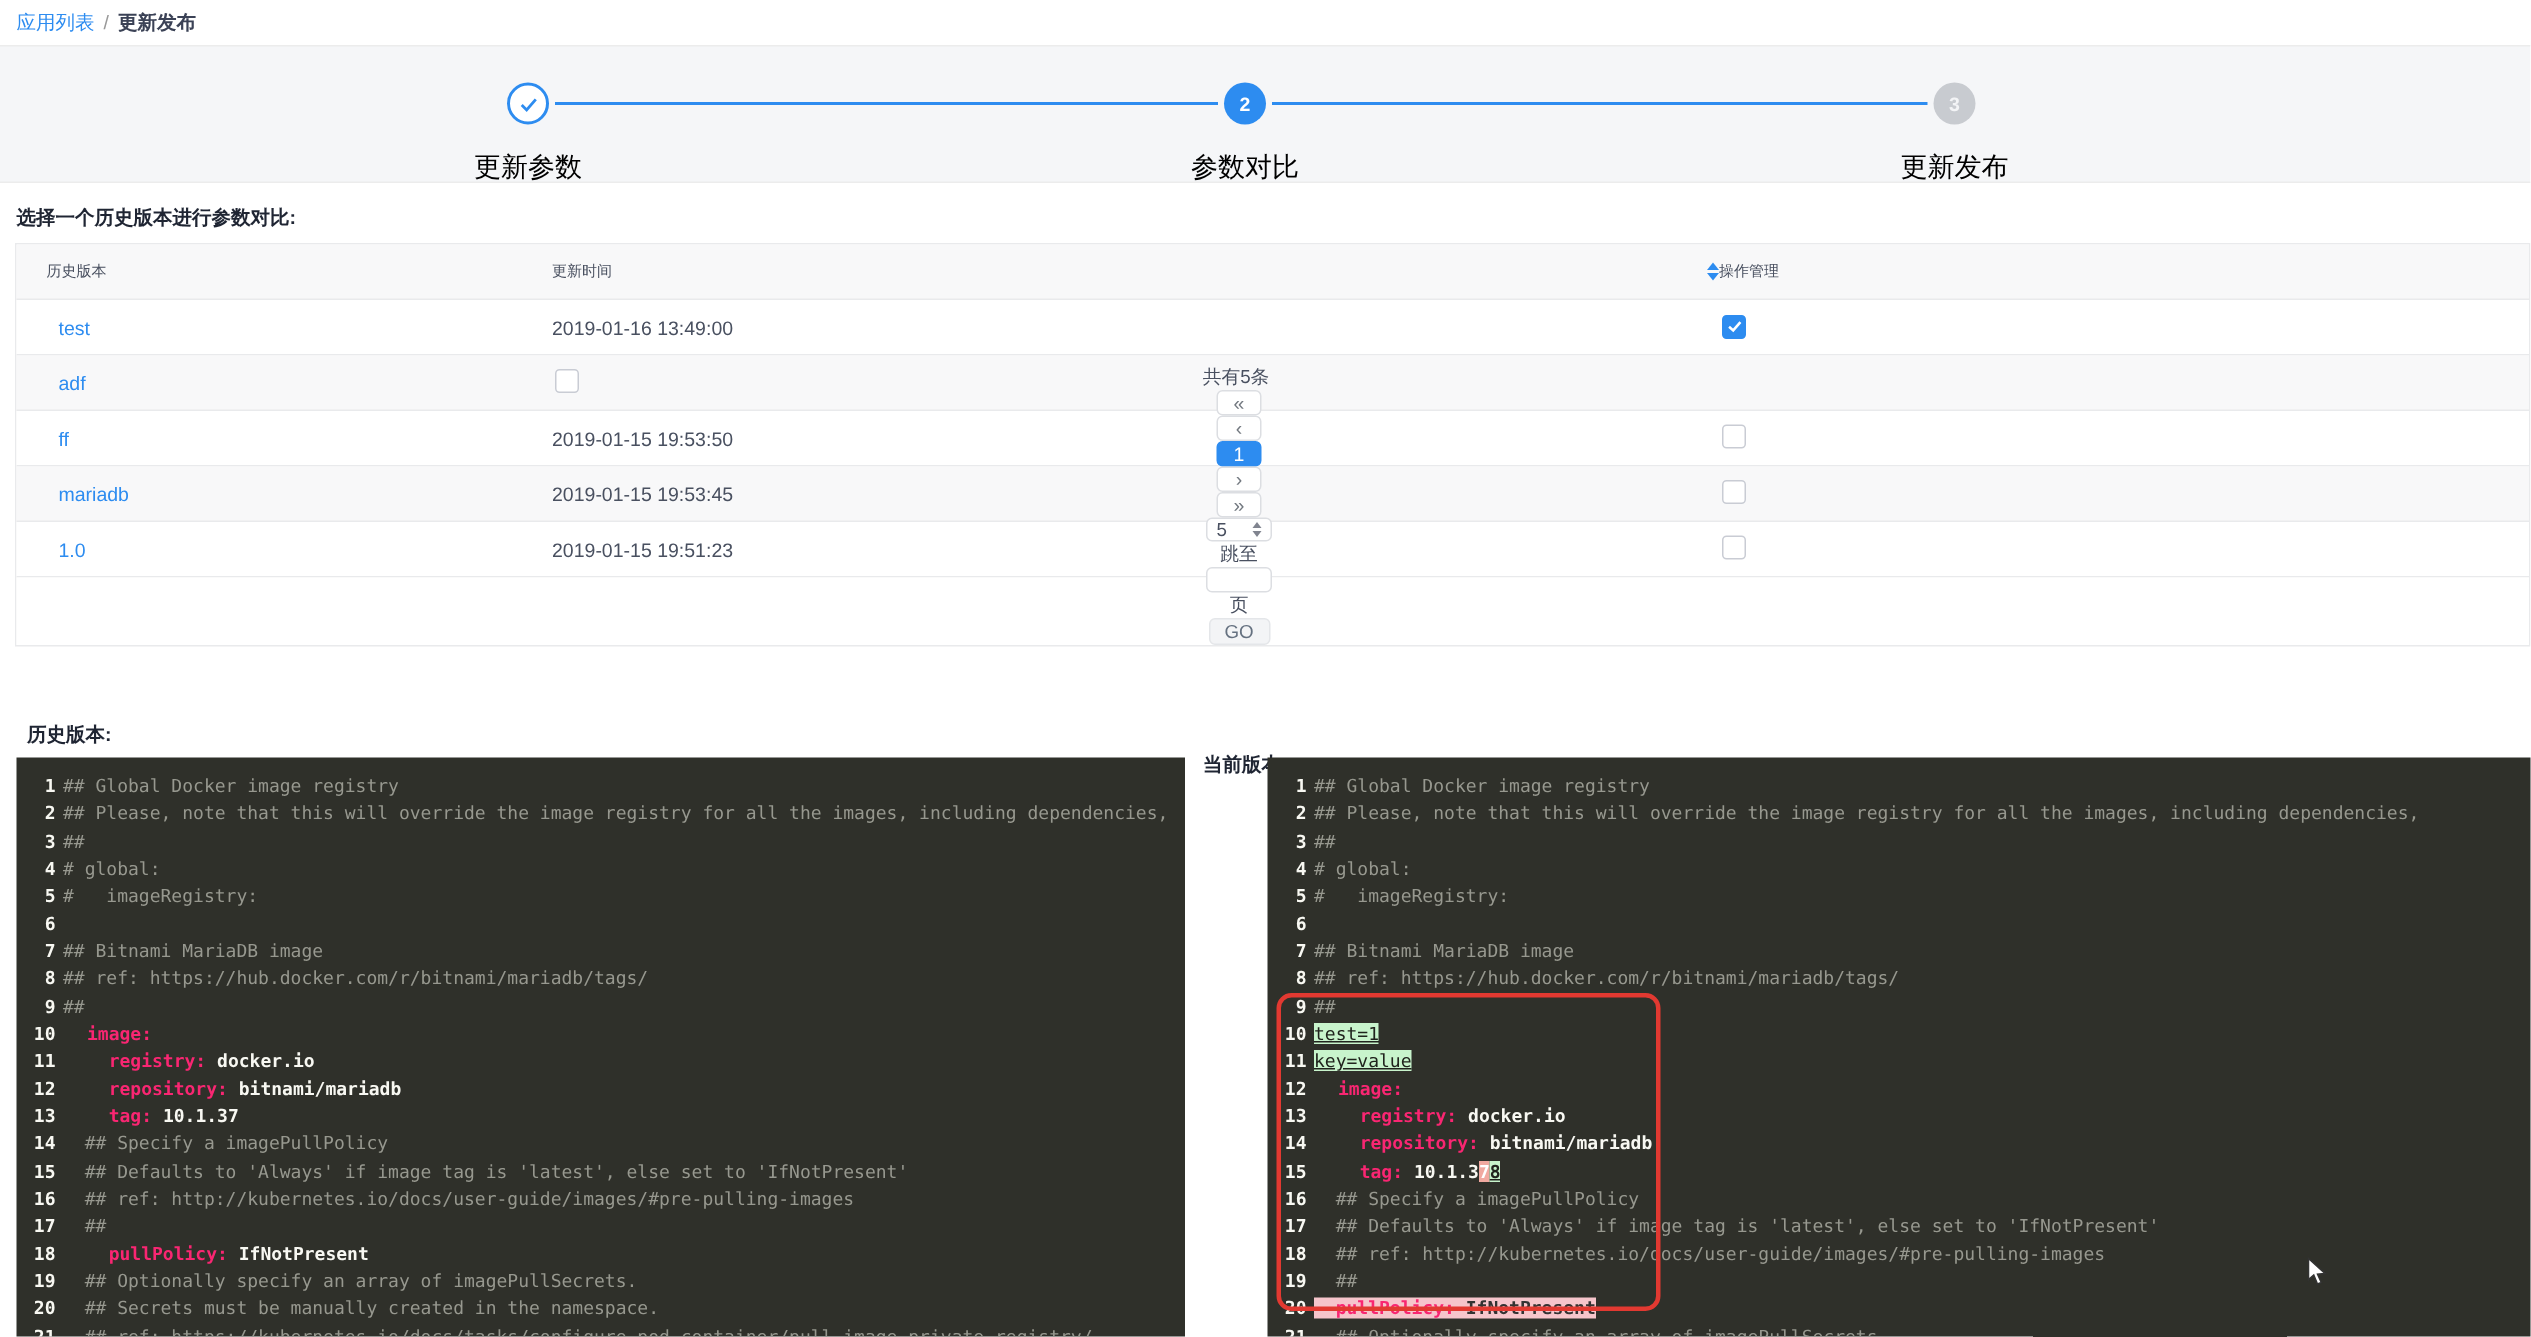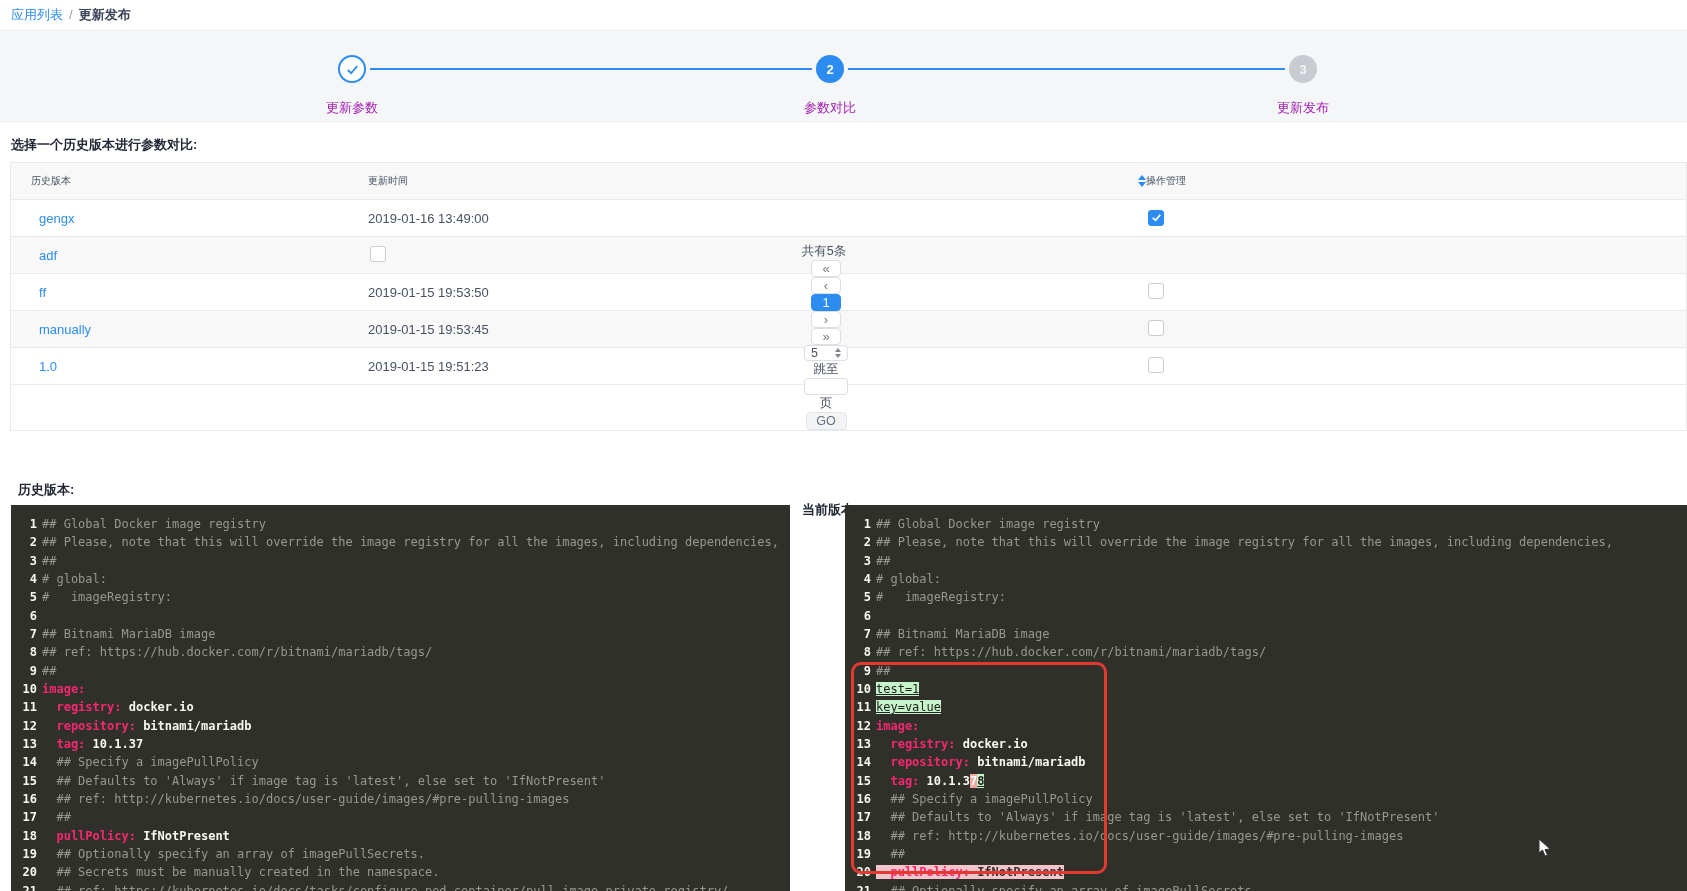--- a/index.html
+++ b/index.html
@@ -15,21 +15,21 @@
   
   .steps-band{position:absolute;left:0;top:30px;width:100%;height:90px;background:#f5f6f8;border-top:1px solid #ececec;border-bottom:1px solid #ececec;}
   .connector{position:absolute;top:37px;height:2px;background:#2d8cf0;}
   .connector.c1{left:370px;width:442px;}
   .connector.c2{left:848px;width:437px;}
   .step{position:absolute;top:24px;width:0;}
   .circle{position:absolute;left:-14px;top:0;width:28px;height:28px;border-radius:50%;display:flex;align-items:center;justify-content:center;font-size:13px;font-weight:bold;box-sizing:border-box;}
   .circle.finished{background:#fff;border:2px solid #2d8cf0;}
   .circle.process{background:#2d8cf0;color:#fff;}
   .circle.wait{background:#c8cbd0;color:#f3f4f6;}
-  .slabel{position:absolute;top:44px;left:0;transform:translateX(-50%);white-space:nowrap;font-size:13px;color:#a21caf;}
+  .slabel{position:absolute;top:44px;left:0;transform:translateX(-50%);white-space:nowrap;font-size:18px;color:#000000;}
   .step.s1{left:352px;} .step.s2{left:830px;} .step.s3{left:1303px;}
 
   
   .prompt{position:absolute;left:11px;top:136px;font-size:13px;font-weight:bold;color:#1f2533;}
 
   
   .table-block{position:absolute;left:10px;top:162px;width:1677px;border:1px solid #e9eaec;box-sizing:border-box;background:#fff;}
   .t-head{display:flex;align-items:center;height:36px;background:#f8f8f9;border-bottom:1px solid #e9eaec;font-size:10px;color:#495060;padding-left:20px;}
   .t-head .c1{width:337px;} .t-row .c1{width:329px;}
   .c2{width:778px;display:flex;align-items:center;justify-content:space-between;}
@@ -61,21 +61,21 @@
   
   .diff-title{position:absolute;font-size:13px;font-weight:bold;color:#1f2533;top:481px;}
   .diff-title.lt{left:18px;} .diff-title.rt{left:802px;margin-top:20px;}
   .code-panel{position:absolute;top:505px;height:460px;background:#2f302a;overflow:hidden;font-family:"DejaVu Sans Mono","Liberation Mono",monospace;font-size:12px;padding-top:10px;box-sizing:border-box;}
   .code-panel.lp{left:11px;width:779px;}
   .code-panel.rp{left:845px;width:860px;}
   .cl{display:flex;height:18.33px;line-height:18.33px;white-space:pre;}
   .ln{width:26px;flex-shrink:0;text-align:right;color:#f8f8f2;font-weight:bold;}
   .lc{margin-left:5px;white-space:pre;}
   .c{color:#97988f;}
-  .k{color:#f92672;font-weight:bold;}
+  .k{color:#f92672;font-weight:bold;margin-left:16px;}
   .v{color:#f8f8f2;font-weight:bold;}
   .ins{background:#c8f4cc;color:#20231d;text-decoration:underline;}
   .insch{background:#c8f4cc;color:#20231d;text-decoration:underline;font-weight:bold;}
   .delch{background:#f1a9a0;color:#fff;font-weight:bold;}
   .delwrap{background:#f6c5cb;color:#333;text-decoration:line-through;}
   .dk{color:#f92672;font-weight:bold;}
   .dv{color:#333;font-weight:bold;}
   .red-box{position:absolute;left:851px;top:662px;width:256px;height:212px;border:3px solid #e23931;border-radius:10px;box-sizing:border-box;pointer-events:none;}
 
   .cursor{position:absolute;left:1538px;top:838px;}
@@ -119,39 +119,39 @@
         <span>更新时间</span>
         <span class="sort">
             <i class="up"></i>
             <i class="down"></i>
           </span>
       </div>
       <div class="c3">操作管理</div>
     </div>
     <div id="rows">
         <div class="t-row">
-          <div class="c1"><span class="link">gengx</span></div>
+          <div class="c1"><span class="link">test</span></div>
           <div class="c2">2019-01-16 13:49:00</div>
           <div class="c3"><span class="checkbox checked">
               <svg width="11" height="11" viewBox="0 0 16 16">
                 <polyline points="2.5,8.5 6.5,12 13.5,4" fill="none" stroke="#fff" stroke-width="2.5"></polyline>
               </svg>
             </span></div>
         </div>
         <div class="t-row stripe">
           <div class="c1"><span class="link">adf</span></div>
           <div class="c3"><span class="checkbox"></span></div>
         </div>
         <div class="t-row">
           <div class="c1"><span class="link">ff</span></div>
           <div class="c2">2019-01-15 19:53:50</div>
           <div class="c3"><span class="checkbox"></span></div>
         </div>
         <div class="t-row stripe">
-          <div class="c1"><span class="link">manually</span></div>
+          <div class="c1"><span class="link">mariadb</span></div>
           <div class="c2">2019-01-15 19:53:45</div>
           <div class="c3"><span class="checkbox"></span></div>
         </div>
         <div class="t-row">
           <div class="c1"><span class="link">1.0</span></div>
           <div class="c2">2019-01-15 19:51:23</div>
           <div class="c3"><span class="checkbox"></span></div>
         </div>
       </div>
     <div class="pagination">

